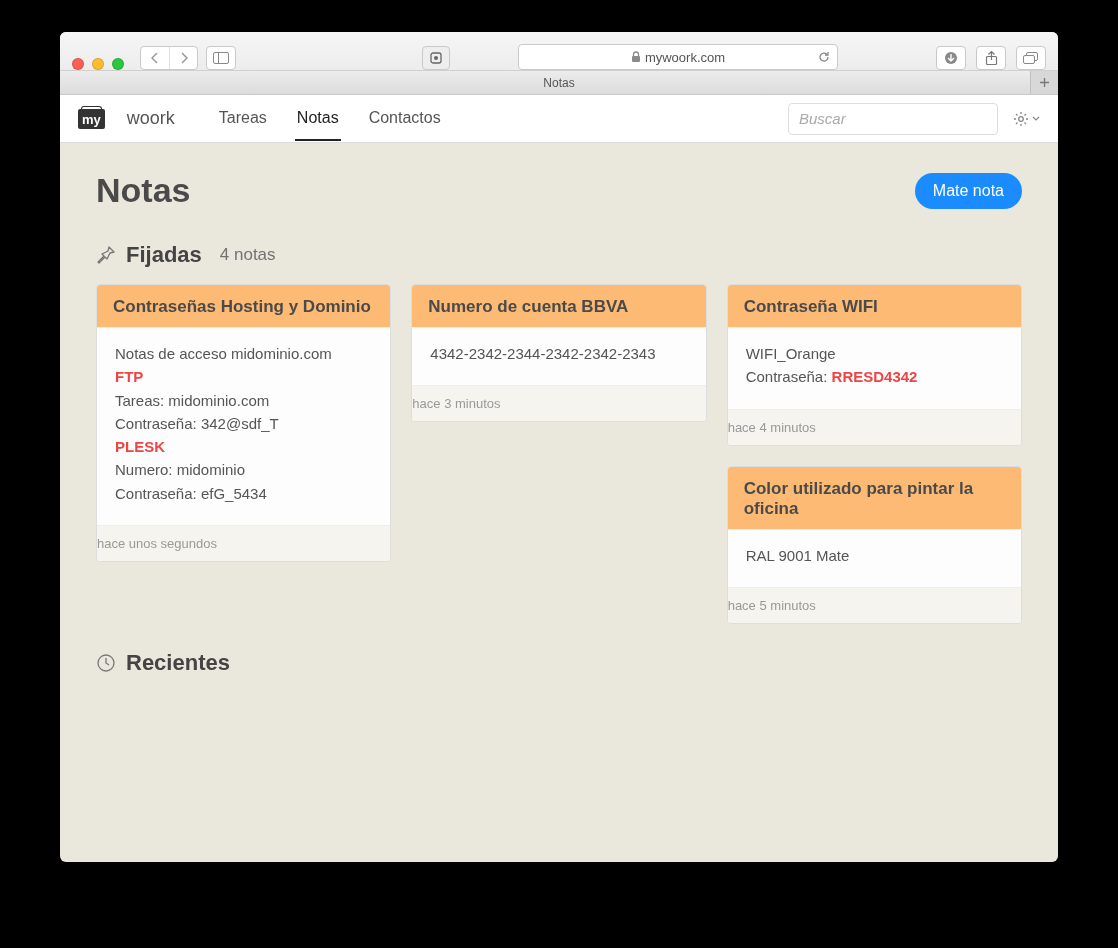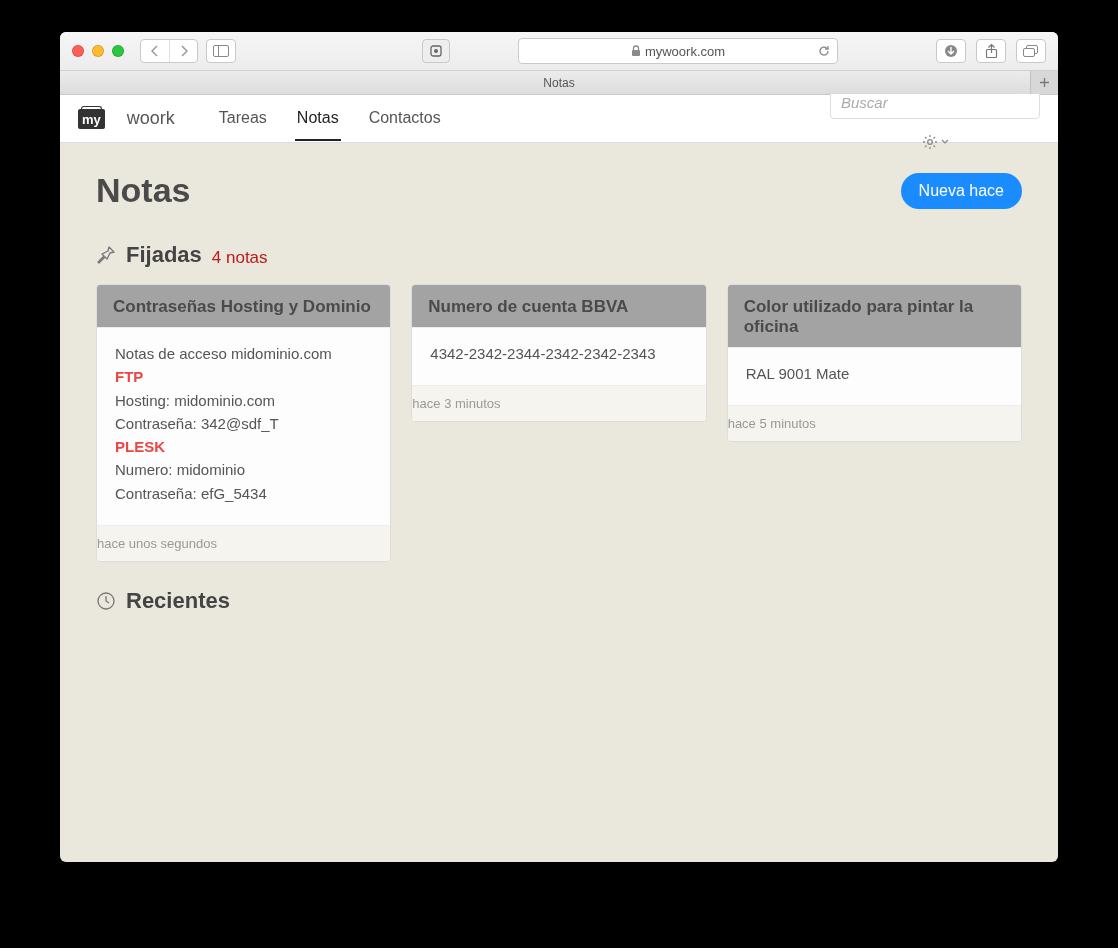--- a/index.html
+++ b/index.html
@@ -16,21 +16,21 @@
       background: #eae7dc;
       border-radius: 6px;
       overflow: hidden;
       box-shadow: 0 20px 60px rgba(0,0,0,0.5);
     }
     
     .browser-chrome { background: linear-gradient(#f6f6f6, #e6e6e6); border-bottom: 1px solid #c9c9c9; }
     .chrome-row1 {
       height: 38px;
       display: flex;
-      align-items: center;
+      align-items: flex-end;
       padding: 0 12px;
       gap: 8px;
     }
     .traffic-lights { display: flex; gap: 8px; margin-right: 8px; }
     .traffic-dot { width: 12px; height: 12px; border-radius: 50%; }
     .traffic-red { background: #ff5f57; border: 0.5px solid rgba(0,0,0,0.15); }
     .traffic-yellow { background: #ffbd2e; border: 0.5px solid rgba(0,0,0,0.15); }
     .traffic-green { background: #28c840; border: 0.5px solid rgba(0,0,0,0.15); }
     .nav-group {
       display: flex;
@@ -101,58 +101,58 @@
     }
     .logo-box::before {
       content: ""; position: absolute; top: -3px; left: 3px; right: 3px;
       height: 3px; border: 1.5px solid #333; border-bottom: none;
       border-radius: 3px 3px 0 0;
     }
     .logo-text { font-size: 18px; color: #555; font-weight: 400; margin-left: 18px; }
     .nav-links { display: flex; gap: 26px; margin-left: 20px; }
     .nav-link { font-size: 16px; color: #555; cursor: pointer; padding: 12px 2px; }
     .nav-link.active { color: #222; border-bottom: 2px solid #222; font-weight: 500; }
-    .nav-right { margin-left: auto; display: flex; align-items: center; gap: 14px; flex-direction: column; }
+    .nav-right { margin-left: auto; display: flex; align-items: center; gap: 14px; }
     .search-box {
       width: 210px; height: 32px; border: 1px solid #ddd; border-radius: 4px;
       padding: 0 10px; font-size: 15px; color: #333; font-style: italic;
     }
     .search-box::placeholder { color: #aaa; font-style: italic; }
     .gear-btn { color: #888; display: flex; align-items: center; gap: 2px; cursor: pointer; }
     
     .content { padding: 28px 36px; }
     .page-header { display: flex; align-items: center; justify-content: space-between; margin-bottom: 32px; }
     .page-title { font-size: 34px; font-weight: 700; color: #4a4a4a; }
     .new-note-btn {
       background: #1b8cff; color: #fff; border: none;
       padding: 9px 18px; font-size: 16px; border-radius: 20px;
       cursor: pointer; font-weight: 500;
     }
-    .section-header { display: flex; align-items: flex-end; gap: 10px; margin-bottom: 16px; }
+    .section-header { display: flex; align-items: center; gap: 10px; margin-bottom: 16px; }
     .section-icon { color: #777; align-self: center; }
     .section-title { font-size: 22px; font-weight: 700; color: #444; }
-    .section-count { font-size: 17px; color: #b91c1c; }
+    .section-count { font-size: 17px; color: #737373; margin-left: 8px; }
     .notes-grid {
       display: grid;
       grid-template-columns: repeat(3, 1fr);
       gap: 20px;
       align-items: start;
     }
     .col { display: flex; flex-direction: column; gap: 20px; }
     .note-card {
       background: #fdfdfd;
       border: 1px solid #ddd;
       border-radius: 4px;
       overflow: hidden;
     }
     .note-title {
       padding: 12px 16px 10px;
       font-size: 17px; font-weight: 700; color: #4a4a4a;
       border-bottom: 1px solid #eee;
-      background: #a3a3a3;
+      background: #fdba74;
     }
     .note-body {
       padding: 14px 18px 20px;
       font-size: 15px;
       color: #555;
       line-height: 1.55;
     }
     .note-body strong { color: #ef4444; font-weight: 700; }
     .note-footer {
       padding: 10px 0;
@@ -267,42 +267,42 @@
         <svg width="8" height="5" viewBox="0 0 8 5">
             <path d="M1 1 L4 4 L7 1" stroke="#888" stroke-width="1.2" fill="none"></path>
           </svg>
       </div>
     </div>
   </div>
 
   <div class="content">
     <div class="page-header">
       <h1 class="page-title">Notas</h1>
-      <button class="new-note-btn">Nueva hace</button>
+      <button class="new-note-btn">Mate nota</button>
     </div>
 
     <div class="section-header">
       <span class="section-icon">
         <svg width="20" height="20" viewBox="0 0 20 20">
             <path d="M13 2 L18 7 L14 8 L11 14 L9 12 L3 18 L2 17 L8 11 L6 9 L12 6 Z" stroke="#777" stroke-width="1.3" fill="none" stroke-linejoin="round"></path>
           </svg>
       </span>
       <span class="section-title">Fijadas</span>
       <span class="section-count">4 notas</span>
     </div>
 
     <div class="notes-grid">
 
       <div class="col">
         <div class="note-card">
           <div class="note-title">Contraseñas Hosting y Dominio</div>
           <div class="note-body">
             <div>Notas de acceso midominio.com</div>
             <div><strong>FTP</strong></div>
-            <div>Hosting: midominio.com</div>
+            <div>Tareas: midominio.com</div>
             <div>Contraseña: 342@sdf_T</div>
             <div><strong>PLESK</strong></div>
             <div>Numero: midominio</div>
             <div>Contraseña: efG_5434</div>
           </div>
           <div class="note-footer">hace unos segundos</div>
         </div>
       </div>
 
       <div class="col">
@@ -310,20 +310,28 @@
           <div class="note-title">Numero de cuenta BBVA</div>
           <div class="note-body">
             <div>4342-2342-2344-2342-2342-2343</div>
           </div>
           <div class="note-footer">hace 3 minutos</div>
         </div>
       </div>
 
       <div class="col">
         <div class="note-card">
+          <div class="note-title">Contraseña WIFI</div>
+          <div class="note-body">
+            <div>WIFI_Orange</div>
+            <div><span>Contraseña: </span><strong>RRESD4342</strong></div>
+          </div>
+          <div class="note-footer">hace 4 minutos</div>
+        </div>
+        <div class="note-card">
           <div class="note-title">Color utilizado para pintar la oficina</div>
           <div class="note-body">
             <div>RAL 9001 Mate</div>
           </div>
           <div class="note-footer">hace 5 minutos</div>
         </div>
       </div>
     </div>
 
     <div class="recent-section section-header">

